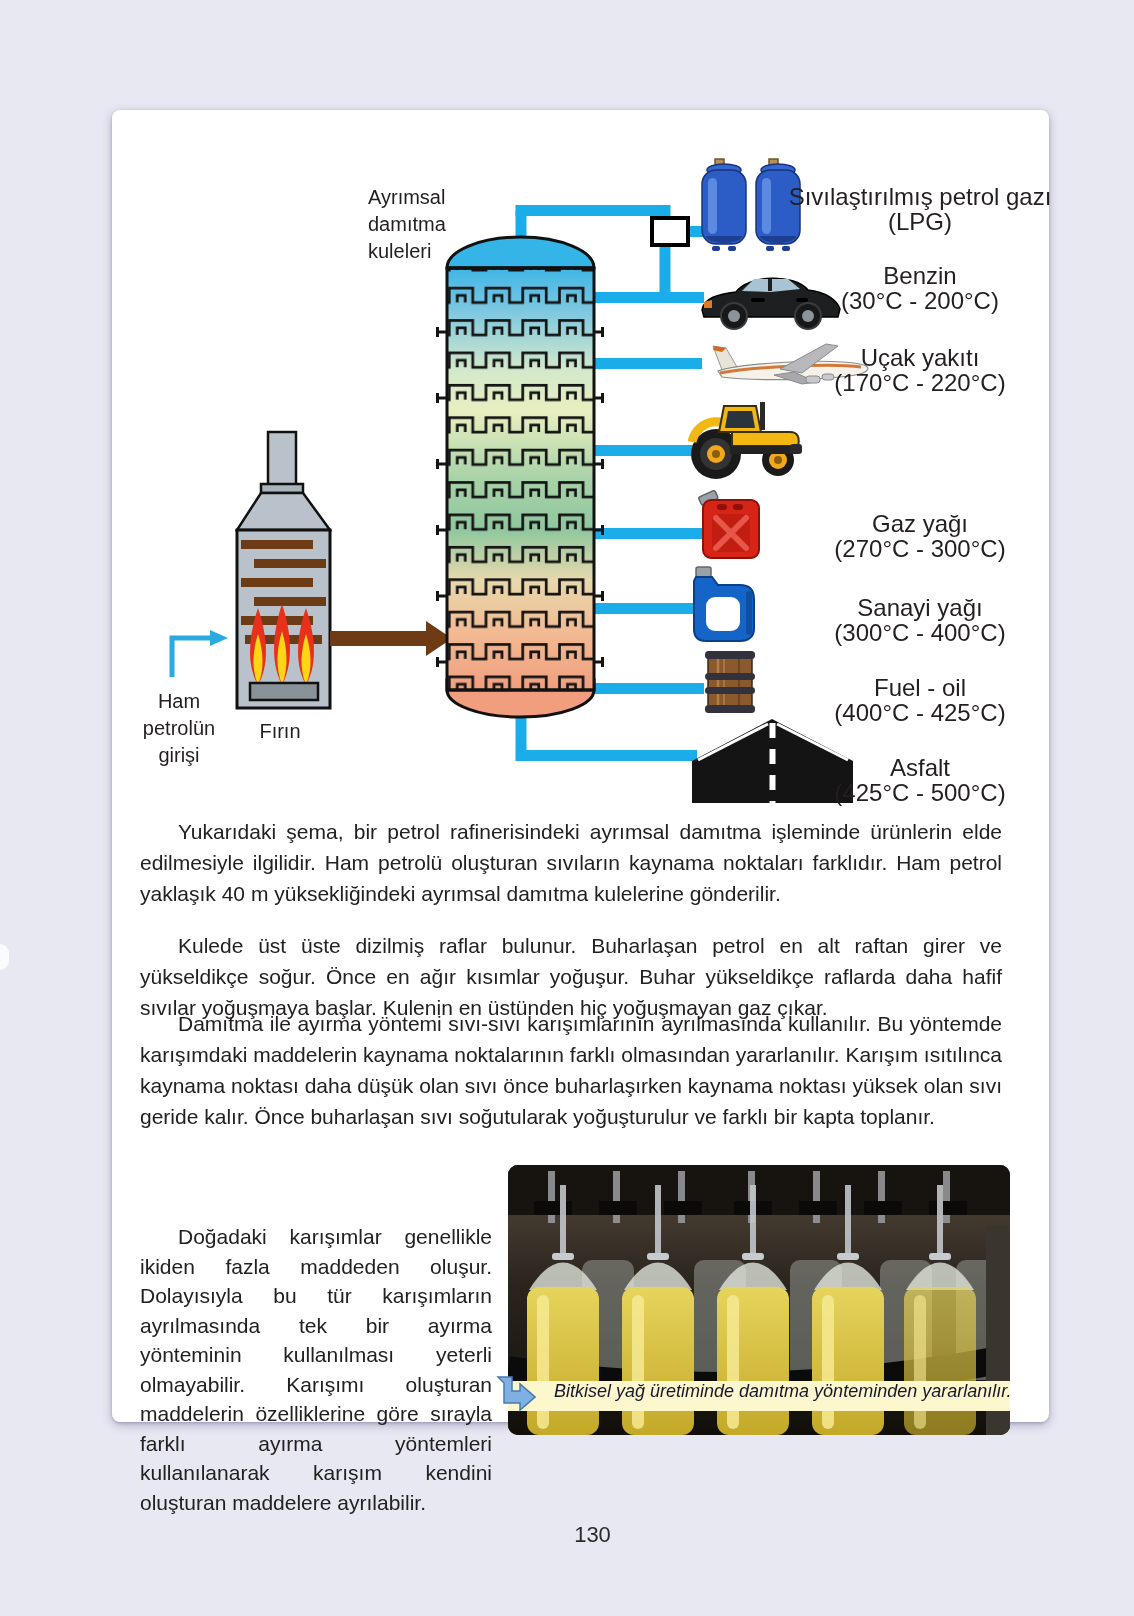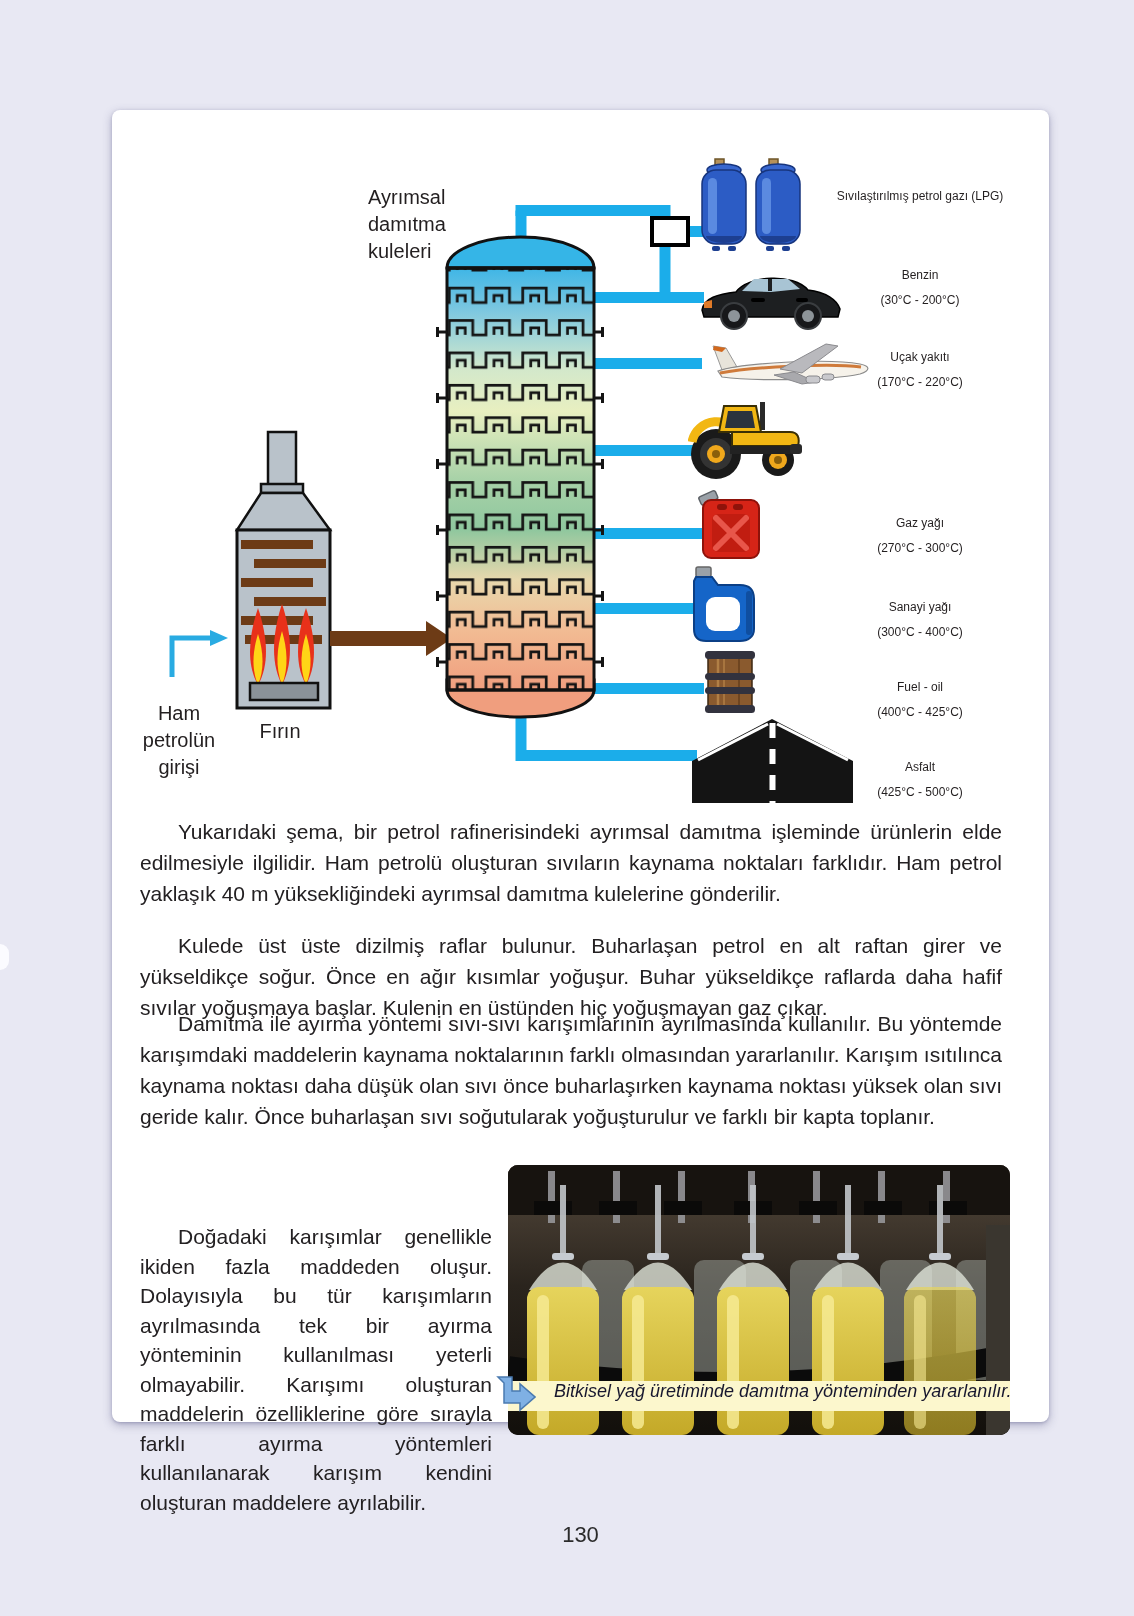--- a/index.html
+++ b/index.html
@@ -13,21 +13,21 @@
     position:absolute;left:112px;top:110px;width:937px;height:1312px;
     background:#ffffff;border-radius:8px;
     box-shadow:0 3px 10px rgba(70,70,120,.38), 0 1px 3px rgba(70,70,120,.25);
   }
   .abs{position:absolute;}
   .pre{white-space:pre-line;}
   
   .dlabel{font-size:20px;line-height:27px;color:#231f20;}
   .product-label{
     position:absolute;left:668px;width:280px;text-align:center;
-    font-size:12px;line-height:25px;color:#231f20;
+    font-size:24px;line-height:25px;color:#231f20;
   }
   
   .para{
     position:absolute;left:28px;width:862px;
     font-size:21px;line-height:31px;text-align:justify;text-indent:38px;
     color:#232022;
   }
   .para-narrow{
     position:absolute;left:28px;width:352px;
     font-size:21px;line-height:29.5px;text-align:justify;text-indent:38px;
@@ -40,29 +40,29 @@
   #caption-bar{
     position:absolute;left:396px;top:1271px;width:502px;height:30px;
     background:#fcf7cd;display:flex;
   }
   #caption-text{
     font-size:18px;font-style:italic;color:#17172e;
     padding-left:46px;white-space:nowrap;
   }
   #caption-arrow{position:absolute;left:-16px;top:-6px;width:44px;height:42px;}
   #page-number{
-    position:absolute;left:112px;top:1522px;width:937px;text-align:center;
+    position:absolute;left:124px;top:1522px;width:937px;text-align:center;
     font-size:22px;color:#2b2b2b;
   }
   #edge-notch{
     position:absolute;left:0;top:944px;width:9px;height:26px;
     background:#fbfbff;border-radius:0 13px 13px 0;
   }
   #tower-label{position:absolute;left:256px;top:74px;text-align:left;}
-  #inlet-label{position:absolute;left:6px;top:578px;width:122px;text-align:center;margin-top:12px;}
+  #inlet-label{position:absolute;left:6px;top:578px;width:122px;text-align:center;}
   #furnace-label{position:absolute;left:118px;top:608px;width:100px;text-align:center;}
   svg{display:block;}
   .icon{position:absolute;}
 </style>
 </head>
 <body>
 
 <div id="edge-notch"></div>
 
 <div id="card">

